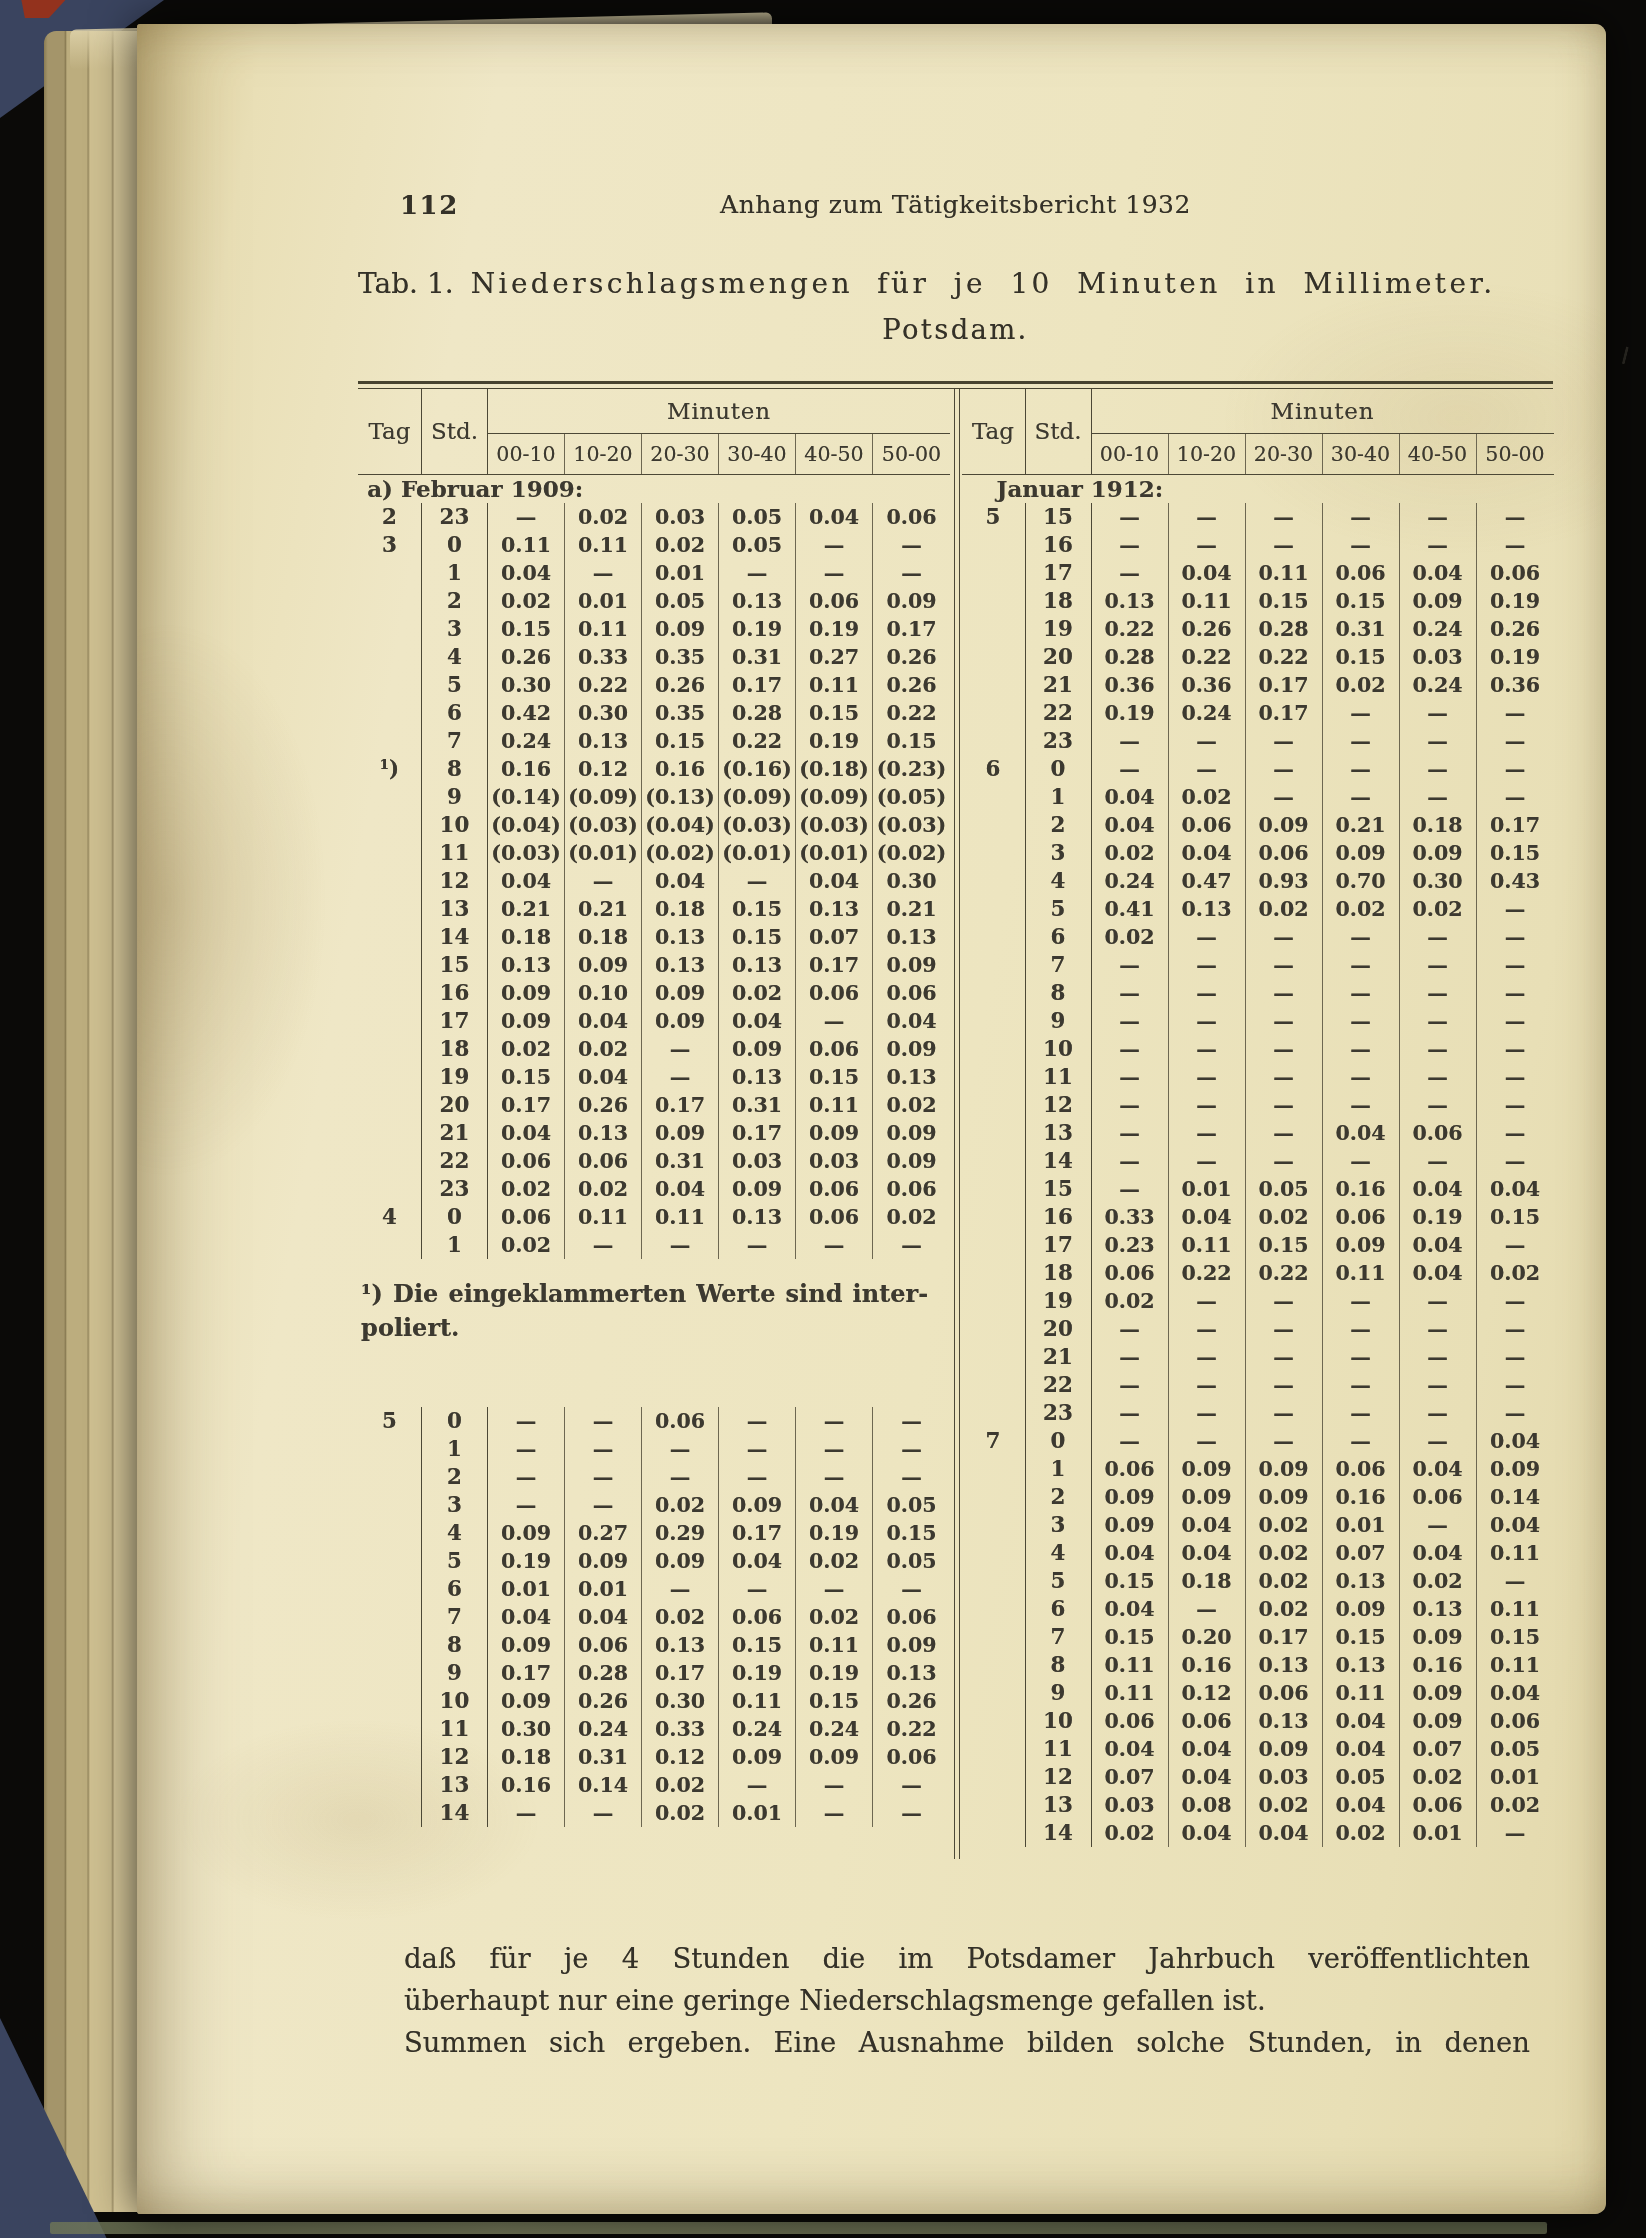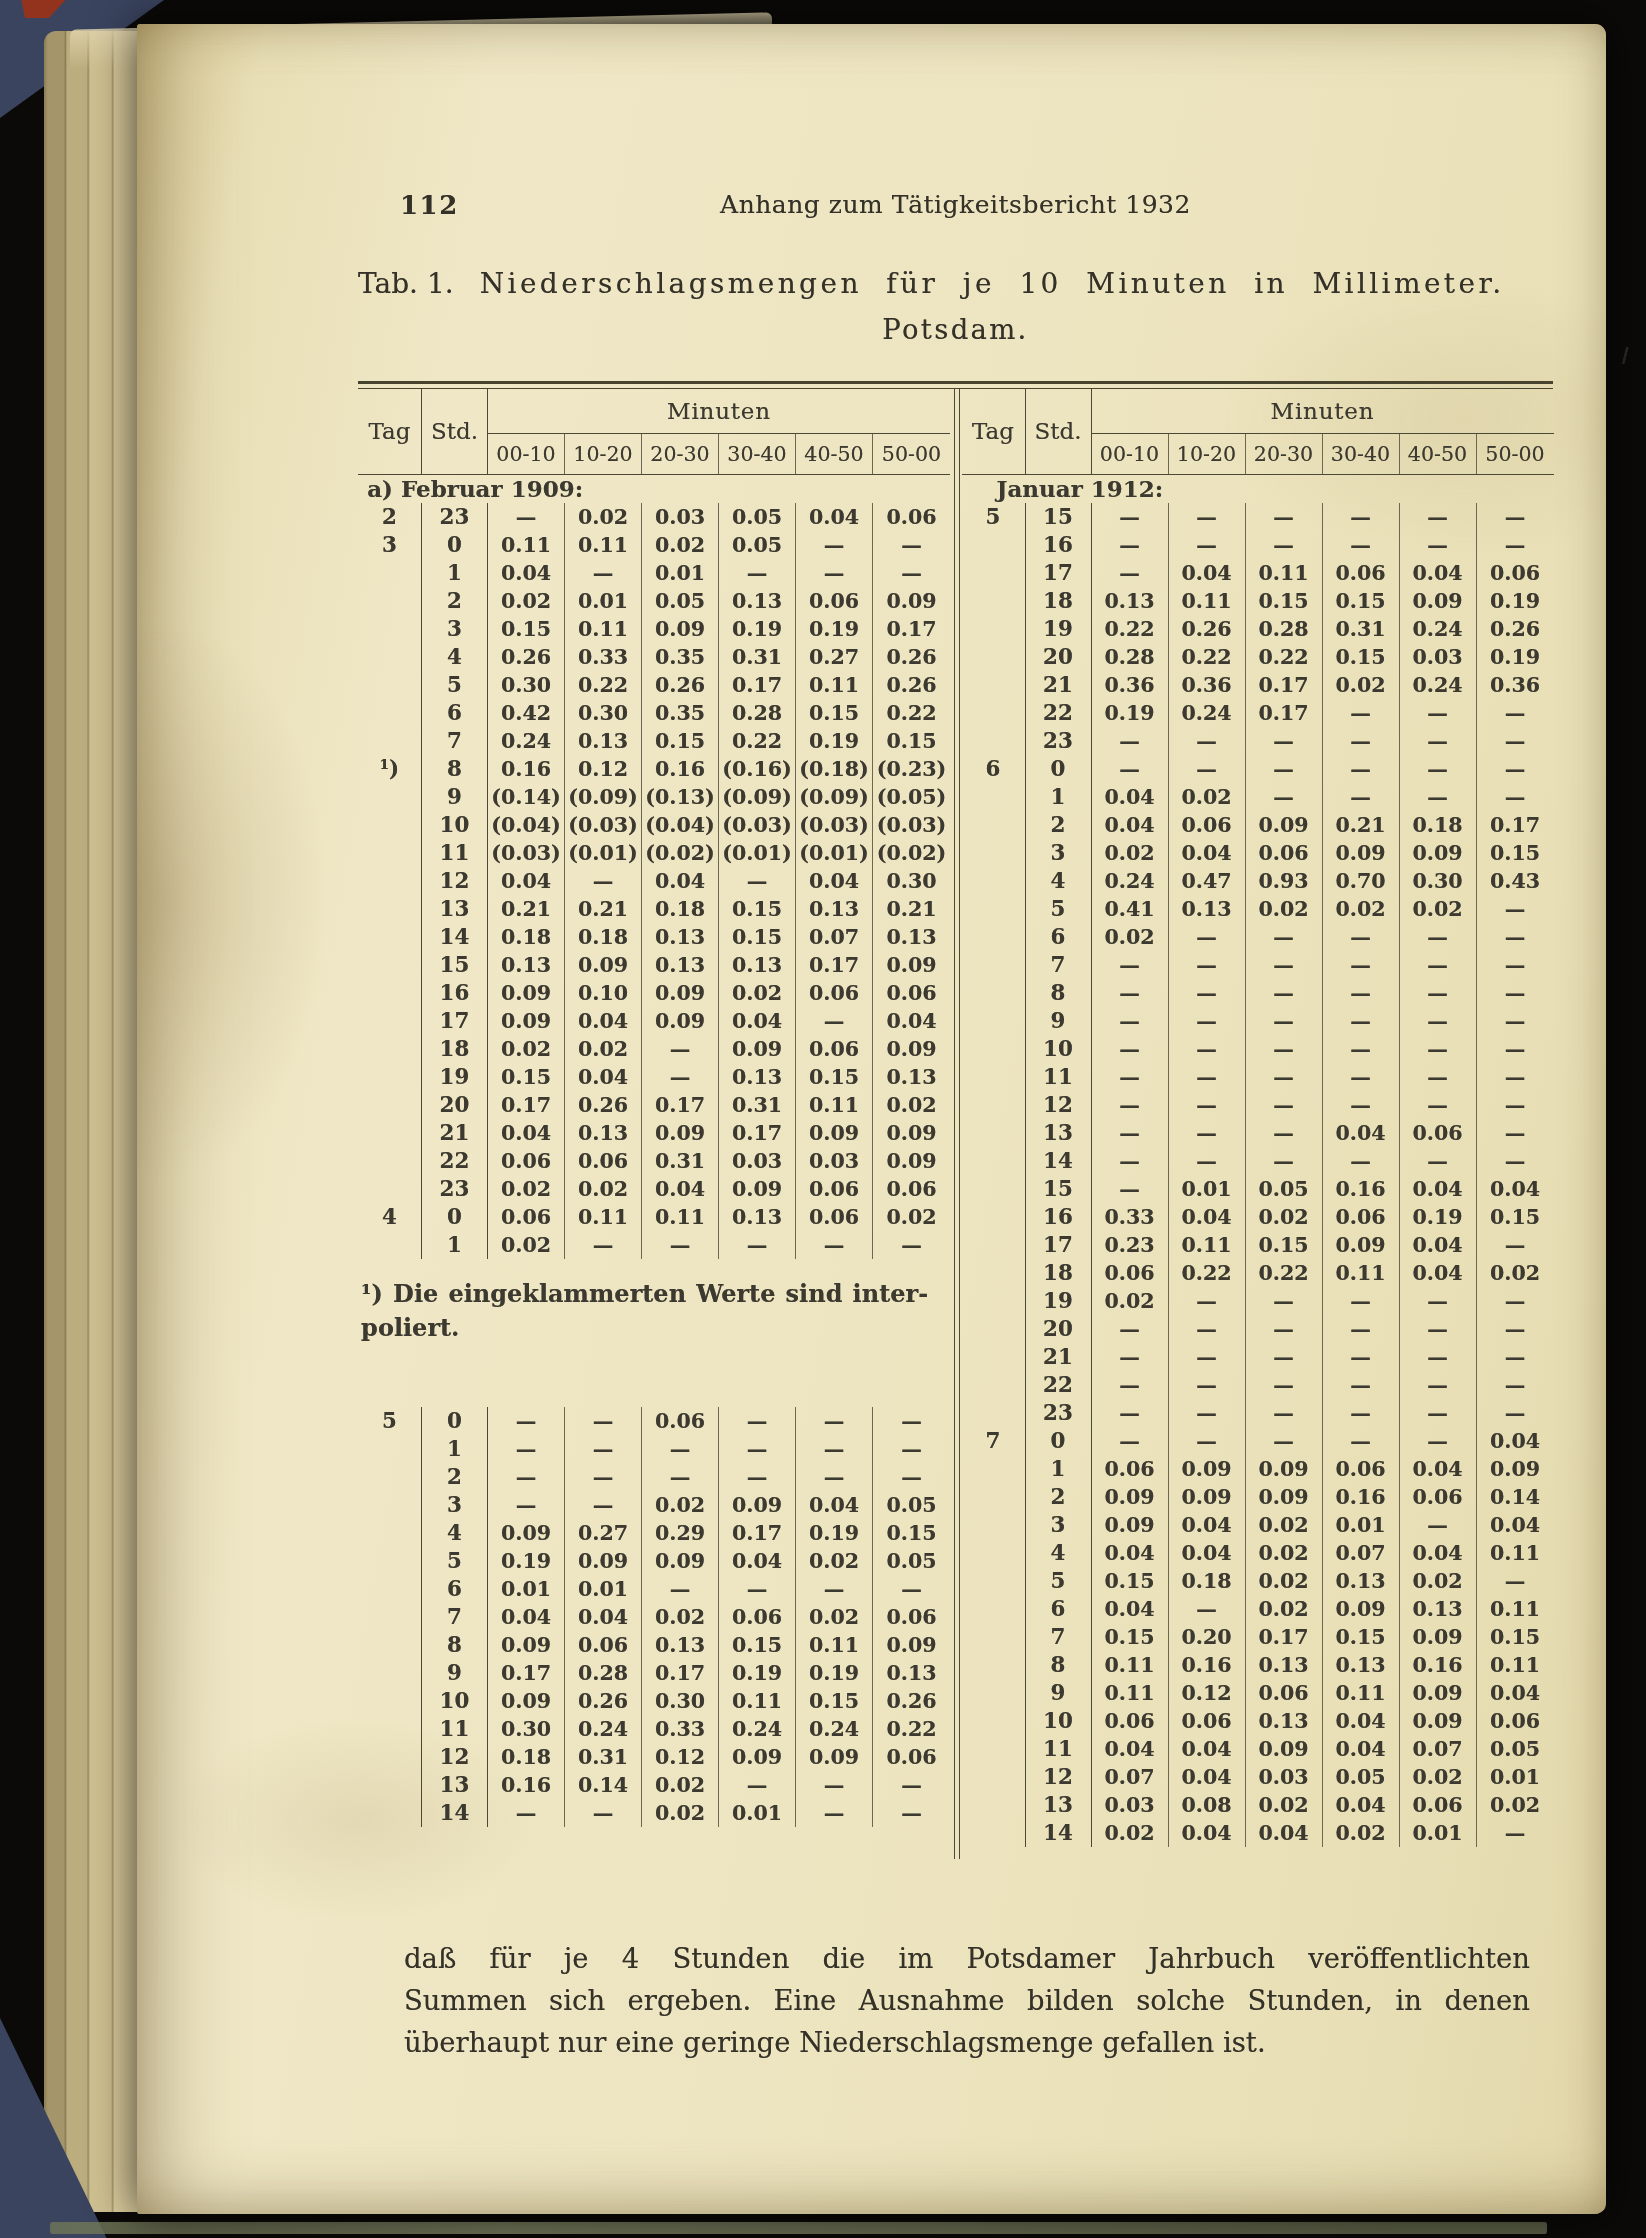--- a/index.html
+++ b/index.html
@@ -44,21 +44,21 @@
   }
   .page::before{content:"";position:absolute;inset:0;border-radius:inherit;pointer-events:none;
     background:
       radial-gradient(ellipse 305px 168px at 15% 82%,rgba(150,120,60,.12),transparent 60%),
       radial-gradient(ellipse 397px 229px at 90% 18%,rgba(150,120,60,.10),transparent 60%),
       radial-gradient(ellipse 229px 397px at 2% 40%,rgba(120,90,40,.18),transparent 70%);}
   .page *{text-shadow:0 0 0.5px rgba(60,55,40,.55);}
   
   .page-number{position:absolute;left:263px;top:166px;font-size:26px;letter-spacing:1.5px;color:var(--ink-dark);font-weight:bold;}
   .running-header{position:absolute;left:221px;top:166px;width:1195px;text-align:center;font-size:25px;letter-spacing:0.5px;color:var(--ink-dark);}
-  .title-line{position:absolute;left:221px;top:243px;width:1195px;display:flex;gap:26px;font-size:28px;color:var(--ink-dark);white-space:nowrap;}
+  .title-line{position:absolute;left:221px;top:243px;width:1195px;display:flex;gap:17px;font-size:28px;color:var(--ink-dark);white-space:nowrap;}
   .title-main{letter-spacing:3.4px;word-spacing:12.2px;}
   .subtitle{position:absolute;left:221px;top:289px;width:1195px;text-align:center;font-size:27.5px;letter-spacing:2.3px;color:var(--ink-dark);}
   
   .table-area{position:absolute;left:221px;top:357px;width:1195px;height:1477px;}
   .double-rule{position:absolute;left:0;top:0;width:100%;height:7.6px;box-sizing:border-box;
     border-top:3.1px solid #47432f;border-bottom:1.5px solid #47432f;}
   .halves{position:absolute;left:0;top:7.6px;display:flex;}
   .half{width:592px;}
   .half.right{margin-left:11.5px;}
   .center-divider{position:absolute;left:596px;top:7.6px;height:1470px;width:6.1px;box-sizing:border-box;
@@ -1062,18 +1062,18 @@
               </div>
             </div>
         </div>
       </div>
 
     </div>
   </div>
 
   <div class="body-text">
     <div class="bp-line just">daß für je 4 Stunden die im Potsdamer Jahrbuch veröffentlichten</div>
+    <div class="bp-line">überhaupt nur eine geringe Niederschlagsmenge gefallen ist.</div>
     <div class="bp-line just">Summen sich ergeben. Eine Ausnahme bilden solche Stunden, in denen</div>
-    <div class="bp-line">überhaupt nur eine geringe Niederschlagsmenge gefallen ist.</div>
   </div>
 
 </div>
 
 
 </body></html>

